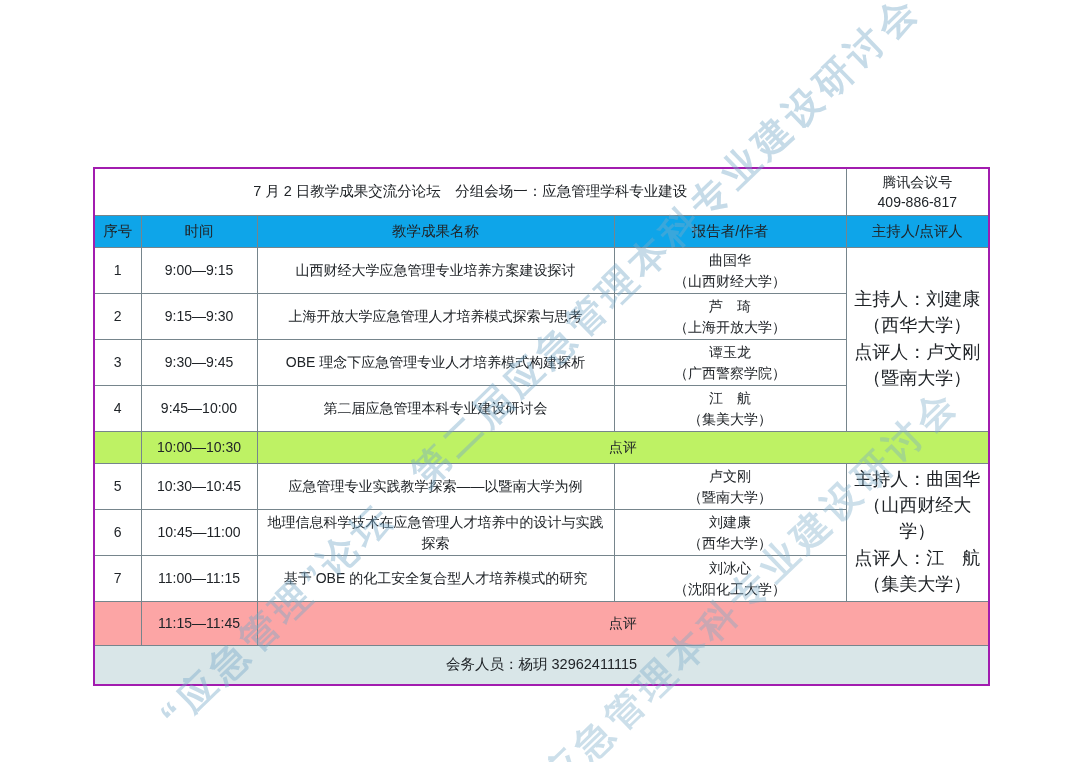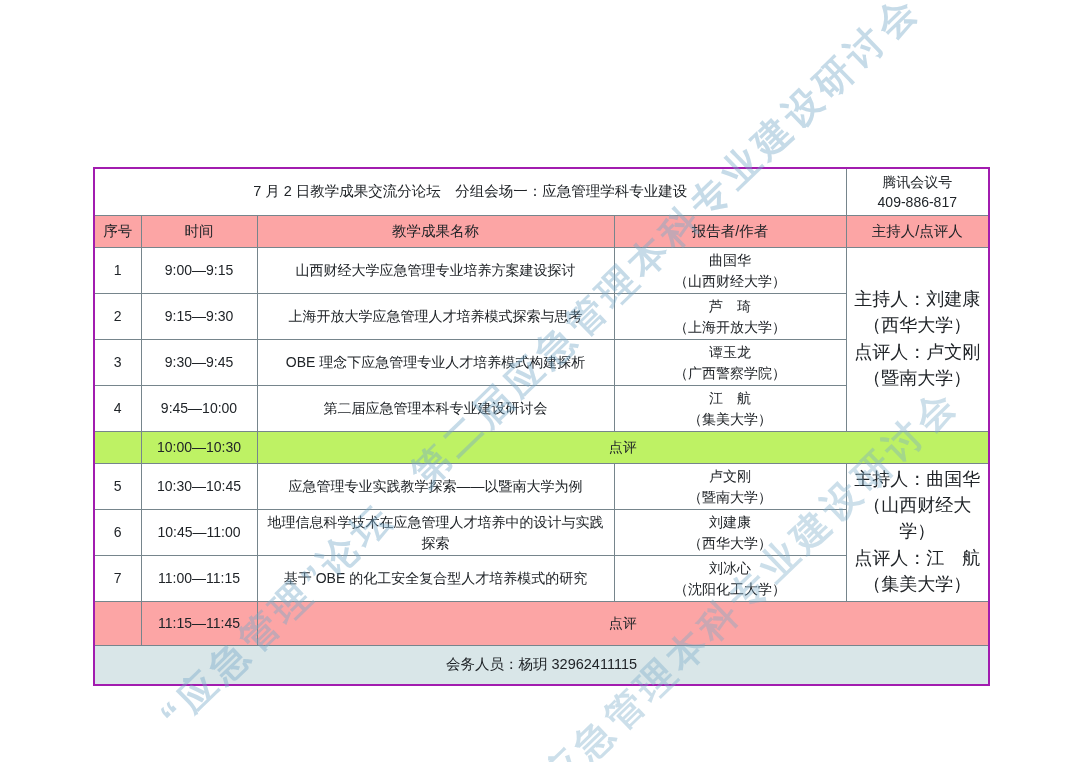--- a/index.html
+++ b/index.html
@@ -27,21 +27,21 @@
     z-index:1;background:transparent;
   }
   .schedule td{
     border:1px solid #76858c;
     text-align:center;vertical-align:middle;
     padding:2px 6px;line-height:1.45;
     background:transparent;
   }
   .session-title{font-size:14.5px;}
   .meeting-cell{font-size:14px;line-height:1.5;}
-  .hdr td{background:#fca5a5;height:27px;font-size:14.5px;}
+  .hdr td{background:#0ea5e9;height:27px;font-size:14.5px;}
   .talk-row td{height:41px;}
   .break-row td{background:#bef264;height:27px;}
   .break-row2 td{background:#fca5a5;height:39px;}
   .staff-row td{background:#d9e6e8;height:34px;font-size:14.5px;}
   .host-cell{font-size:18px;line-height:1.55;padding:4px 6px;font-family:Liberation Mono, monospace;}
   .presenter-line{display:block;}
   .title-row td{height:42px;}
 
   .page-number{
     position:absolute;left:0;top:662px;width:1080px;

